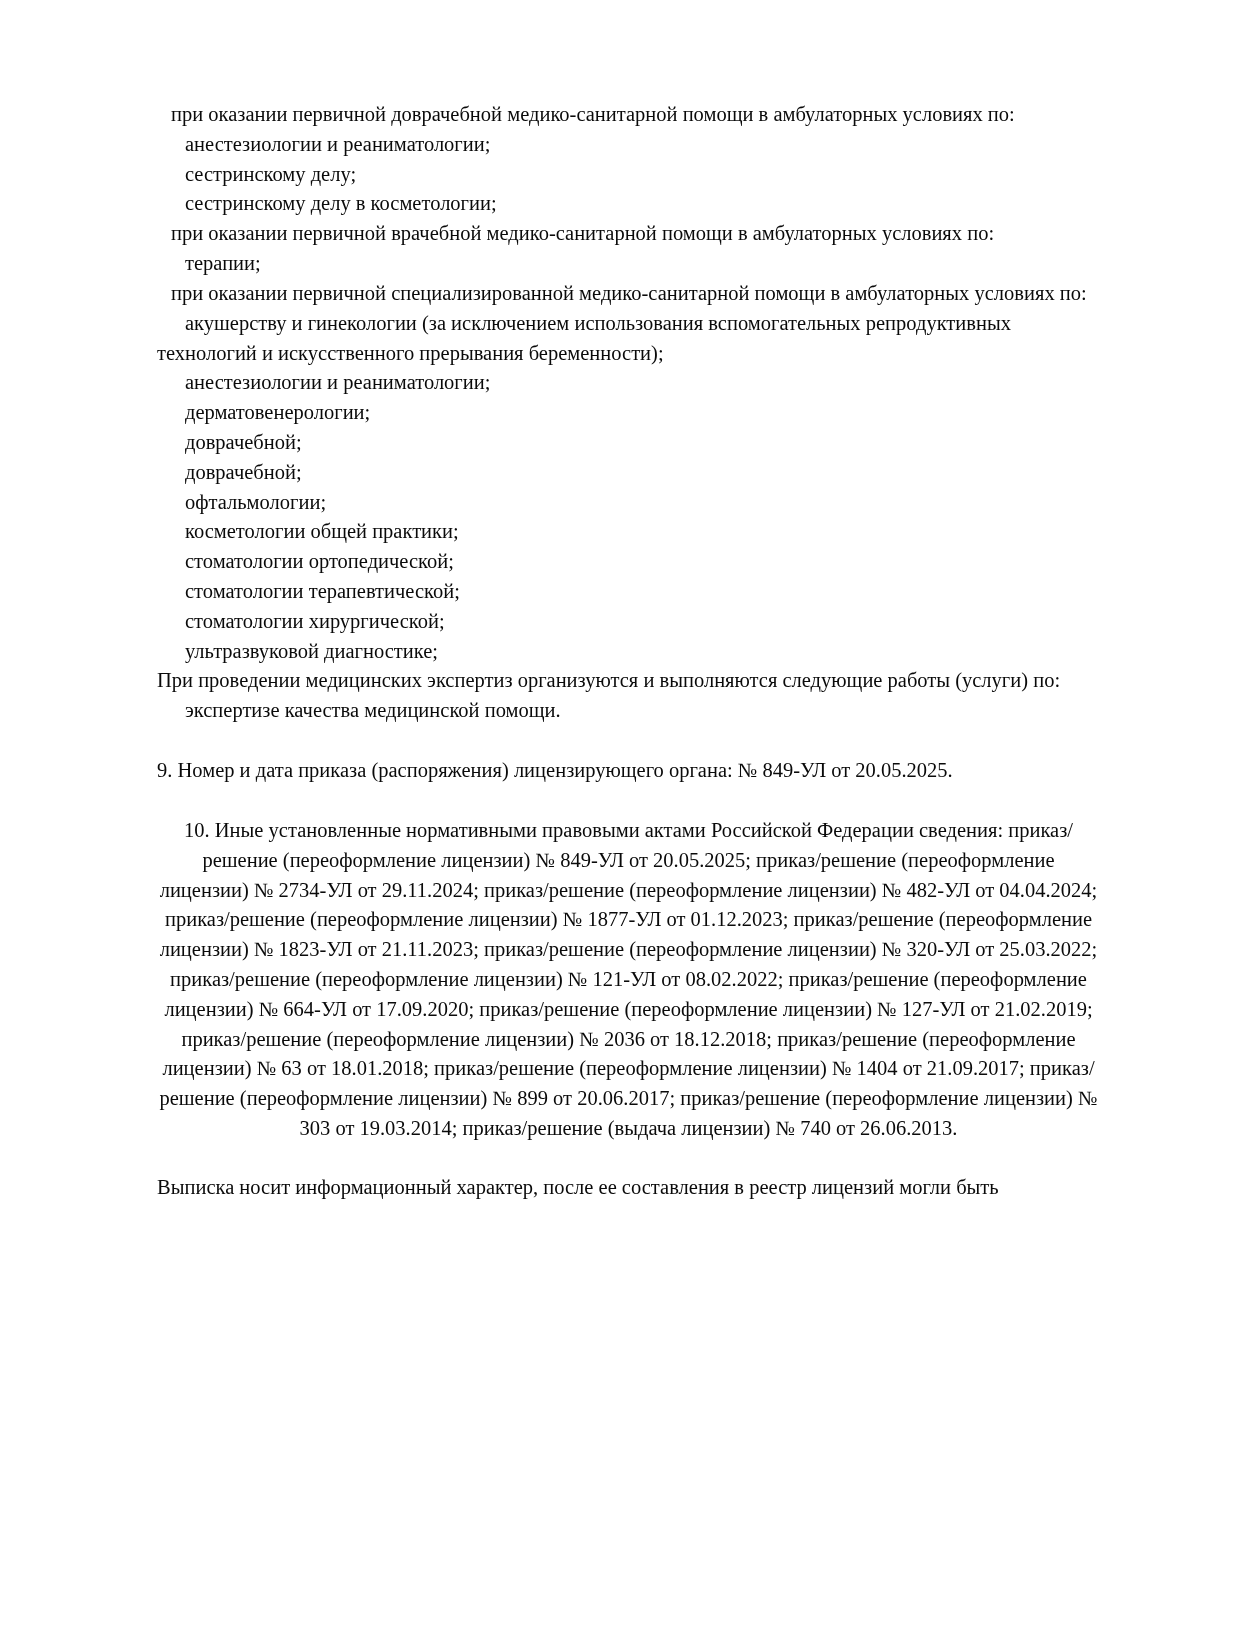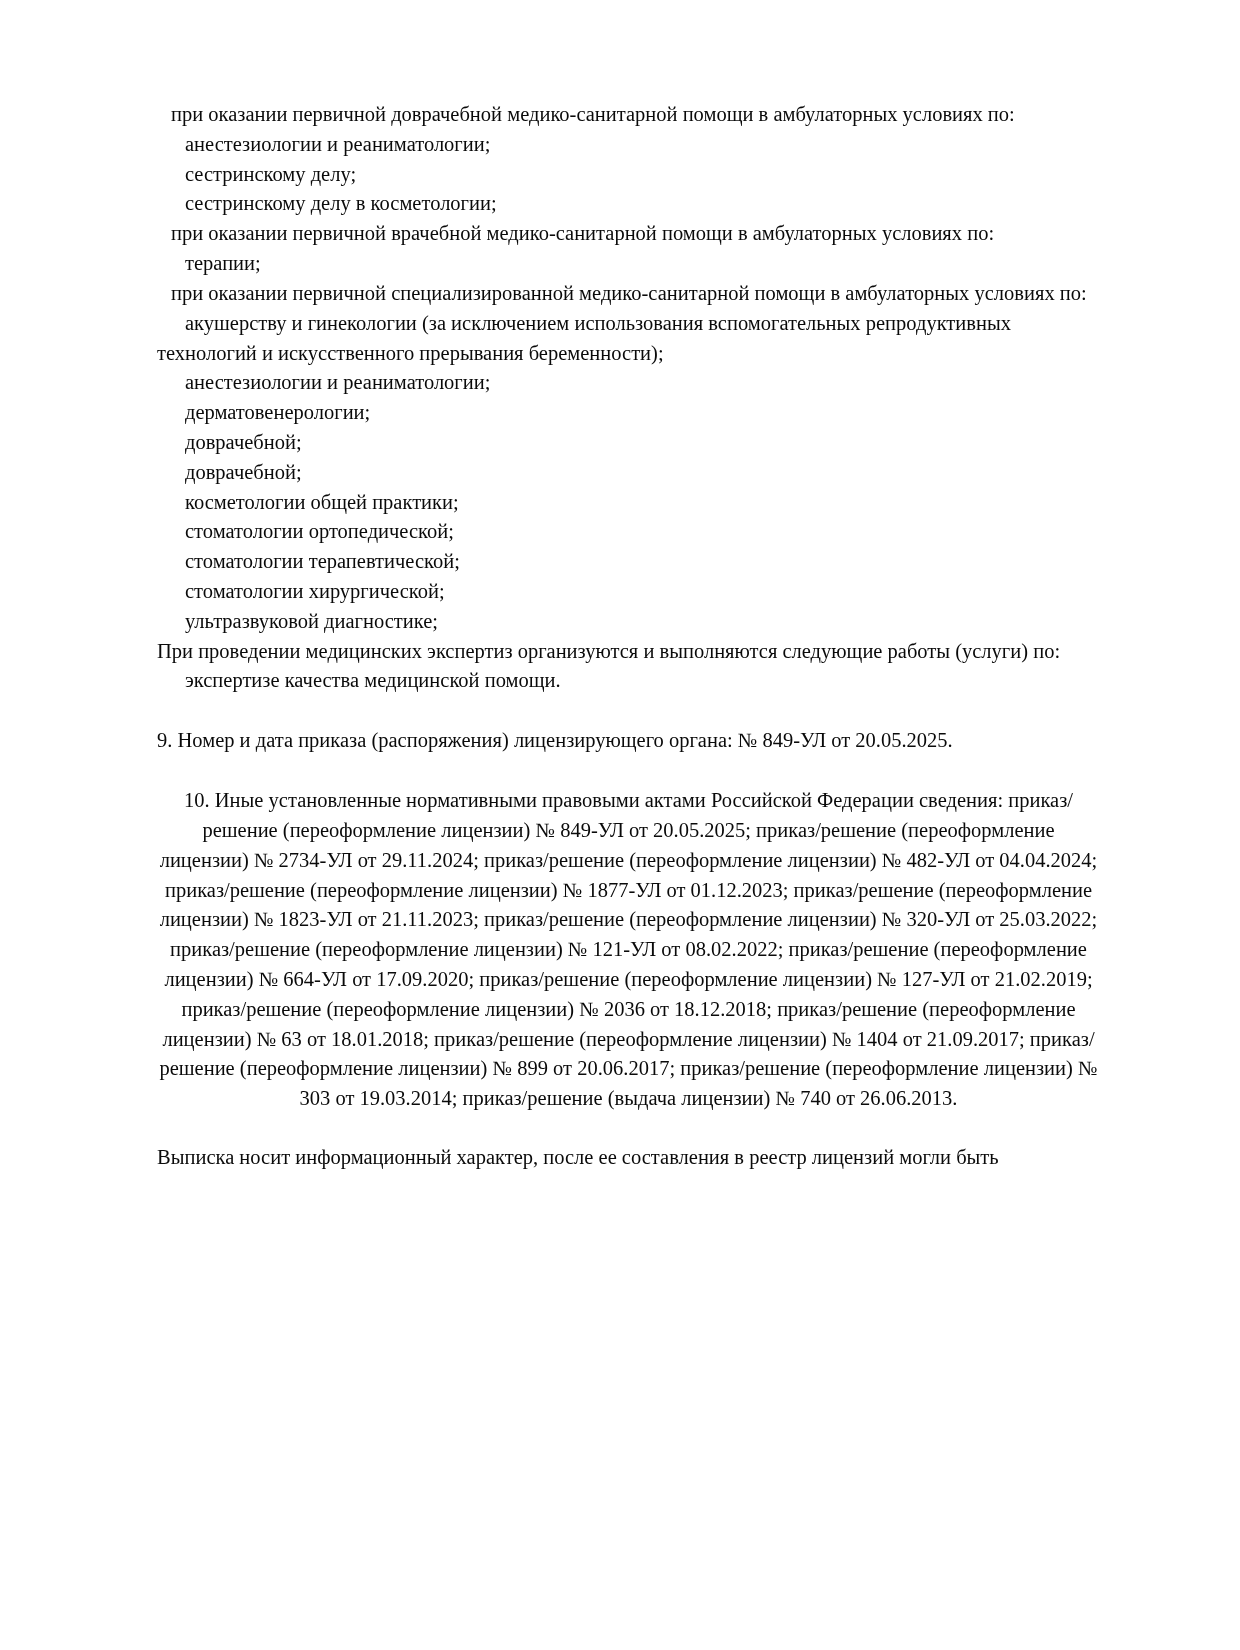--- a/index.html
+++ b/index.html
@@ -64,20 +64,21 @@
 
     <p class="para lvl-head">при оказании первичной врачебной медико-санитарной помощи в амбулаторных условиях по:</p>
     <p class="para lvl-item">терапии;</p>
 
     <p class="para lvl-head">при оказании первичной специализированной медико-санитарной помощи в амбулаторных условиях по:</p>
     <p class="para lvl-item">акушерству и гинекологии (за исключением использования вспомогательных репродуктивных технологий и искусственного прерывания беременности);</p>
     <p class="para lvl-item">анестезиологии и реаниматологии;</p>
     <p class="para lvl-item">дерматовенерологии;</p>
     <p class="para lvl-item">доврачебной;</p>
     <p class="para lvl-item">доврачебной;</p>
+    <p class="para lvl-item">офтальмологии;</p>
     <p class="para lvl-item">косметологии общей практики;</p>
     <p class="para lvl-item">стоматологии ортопедической;</p>
     <p class="para lvl-item">стоматологии терапевтической;</p>
     <p class="para lvl-item">стоматологии хирургической;</p>
     <p class="para lvl-item">ультразвуковой диагностике;</p>
 
     <p class="para flush">При проведении медицинских экспертиз организуются и выполняются следующие работы (услуги) по:</p>
     <p class="para lvl-item">экспертизе качества медицинской помощи.</p>
 
     <div class="spacer"></div>

